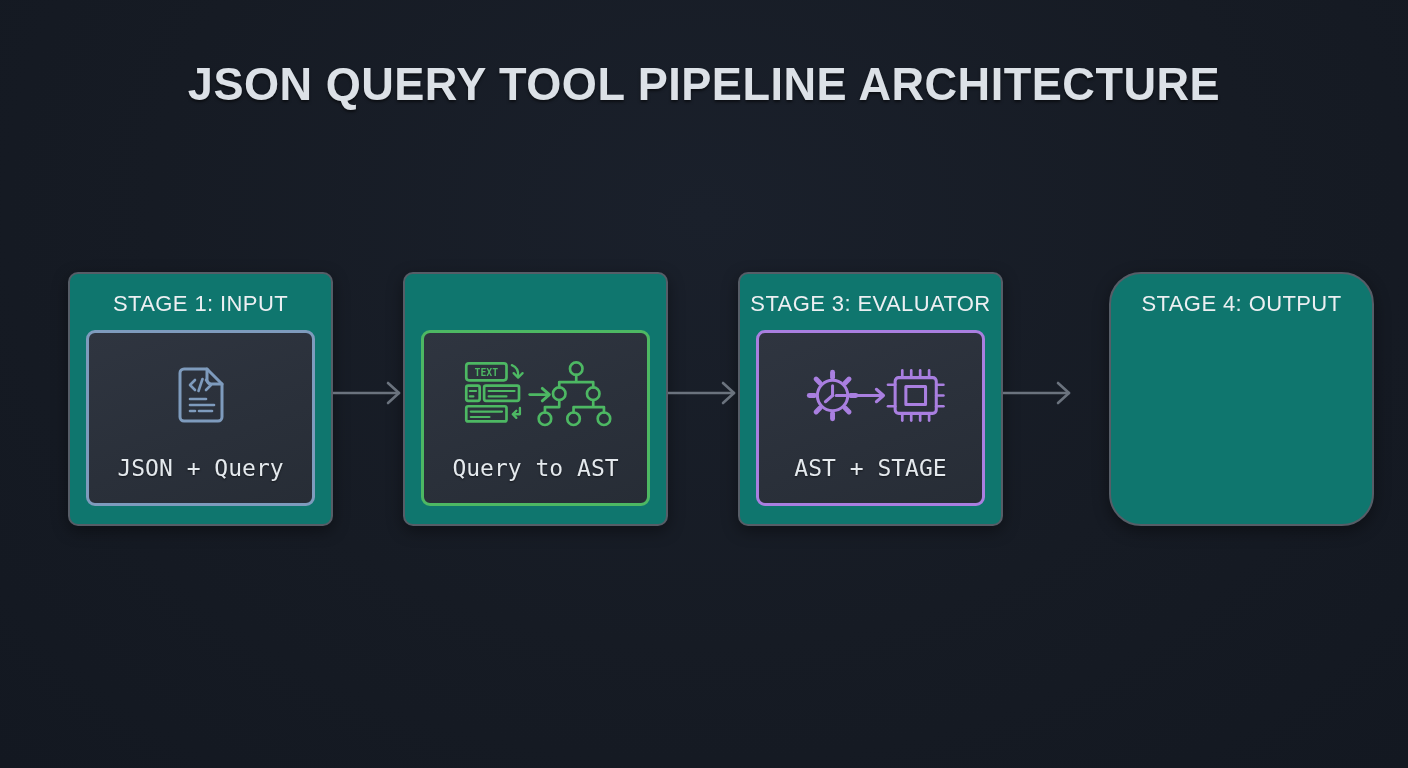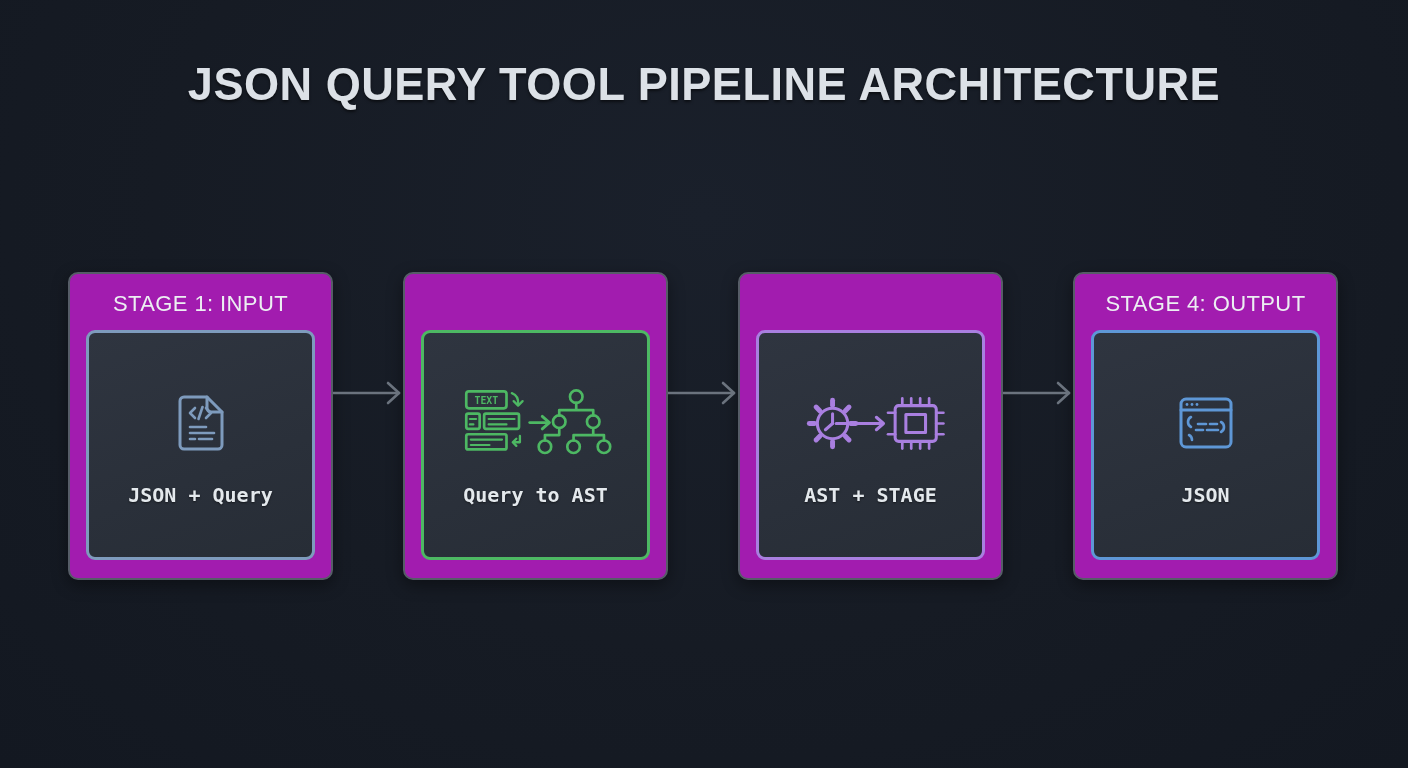--- a/index.html
+++ b/index.html
@@ -20,30 +20,30 @@
     font-weight: 600;
     letter-spacing: 0.5px;
     color: #dce1e7;
     text-shadow: 0 2px 3px rgba(0,0,0,0.55);
     transform: scaleX(0.96);
   }
   .stage {
     position: absolute;
     top: 272px;
     width: 265px;
-    height: 308px;
-    background: #a21caf;
+    height: 254px;
+    background: #0f766e;
     border: 2px solid #565d67;
     border-radius: 10px;
     box-shadow: 0 5px 16px rgba(0,0,0,0.40);
   }
   .stage-1 { left: 68px; }
   .stage-2 { left: 403px; }
   .stage-3 { left: 738px; }
-  .stage-4 { left: 1073px; }
+  .stage-4 { left: 1109px; border-radius: 32px; }
   .stage-title {
     margin-top: 17px;
     text-align: center;
     font-size: 22px;
     font-weight: 500;
     letter-spacing: 0.4px;
     color: #eceff2;
   }
   .stage-inner {
     position: absolute;
@@ -63,25 +63,24 @@
   }
   .stage-icon {
     color: var(--accent, #888);
     display: flex;
     align-items: center;
     justify-content: center;
     height: 80px;
   }
   .stage-label {
     font-family: "DejaVu Sans Mono", monospace;
-    font-size: 20px;
+    font-size: 23px;
     color: #e4e9ed;
     white-space: nowrap;
     text-shadow: 0 1px 2px rgba(0,0,0,0.5);
-    font-weight: bold;
   }
   .connector {
     position: absolute;
     top: 381px;
     width: 70px;
     height: 24px;
     color: #6b737e;
   }
   .connector-1 { left: 333px; }
   .connector-2 { left: 668px; }
@@ -146,20 +145,21 @@
         <circle cx="95" cy="69" r="7"></circle>
         <circle cx="127" cy="69" r="7"></circle>
         <circle cx="161" cy="69" r="7"></circle>
       </svg>
     </div>
     <div class="stage-label">Query to AST</div>
   </div>
 </div>
 
 <div class="stage stage-3" style="--accent: #a97fe0;">
+  <div class="stage-title">STAGE 3: EVALUATOR</div>
   <div class="stage-inner">
     <div class="stage-icon">
       <svg width="152" height="77" viewBox="0 0 170 86" fill="none" stroke="currentColor" stroke-width="3.4" stroke-linecap="round" stroke-linejoin="round">
 
         <circle cx="42" cy="43" r="17"></circle>
         <g stroke-width="5.5">
           <line x1="42" y1="23" x2="42" y2="17"></line>
           <line x1="56.1" y1="28.9" x2="60.4" y2="24.6"></line>
           <line x1="62" y1="43" x2="68" y2="43"></line>
           <line x1="56.1" y1="57.1" x2="60.4" y2="61.4"></line>
@@ -192,39 +192,20 @@
             <line x1="104" y1="55" x2="112" y2="55"></line>
         </g>
       </svg>
     </div>
     <div class="stage-label">AST + STAGE</div>
   </div>
 </div>
 
 <div class="stage stage-4" style="--accent: #5e97d6;">
   <div class="stage-title">STAGE 4: OUTPUT</div>
-  <div class="stage-inner">
-    <div class="stage-icon">
-      <svg width="66" height="64" viewBox="0 0 66 64" fill="none" stroke="currentColor" stroke-width="3" stroke-linecap="round" stroke-linejoin="round">
-        <rect x="8" y="8" width="50" height="48" rx="5"></rect>
-        <line x1="8" y1="19" x2="58" y2="19"></line>
-        <circle cx="14" cy="13.5" r="1.4" fill="currentColor" stroke="none"></circle>
-        <circle cx="19" cy="13.5" r="1.4" fill="currentColor" stroke="none"></circle>
-        <circle cx="24" cy="13.5" r="1.4" fill="currentColor" stroke="none"></circle>
-        <path d="M18 26 q-3 1.5 -3 5 q0 3.5 3 5" stroke-width="2.6"></path>
-        <path d="M16 44 q3 1.5 3 5" stroke-width="2.6"></path>
-        <line x1="25" y1="33" x2="33" y2="33" stroke-width="2.6"></line>
-        <line x1="37" y1="33" x2="44" y2="33" stroke-width="2.6"></line>
-        <line x1="23" y1="39" x2="30" y2="39" stroke-width="2.6"></line>
-        <line x1="34" y1="39" x2="45" y2="39" stroke-width="2.6"></line>
-        <path d="M48 31 q3 1.5 3 5 q0 3.5 -3 5" stroke-width="2.6"></path>
-      </svg>
-    </div>
-    <div class="stage-label">JSON</div>
-  </div>
 </div>
 
 <div class="connector connector-1">
   <svg width="70" height="24" viewBox="0 0 70 24" fill="none" stroke="currentColor" stroke-width="2.6" stroke-linecap="round" stroke-linejoin="round">
     <line x1="0" y1="12" x2="66" y2="12"></line>
     <polyline points="55,2 66,12 55,22"></polyline>
   </svg>
 </div>
 <div class="connector connector-2">
   <svg width="70" height="24" viewBox="0 0 70 24" fill="none" stroke="currentColor" stroke-width="2.6" stroke-linecap="round" stroke-linejoin="round">

